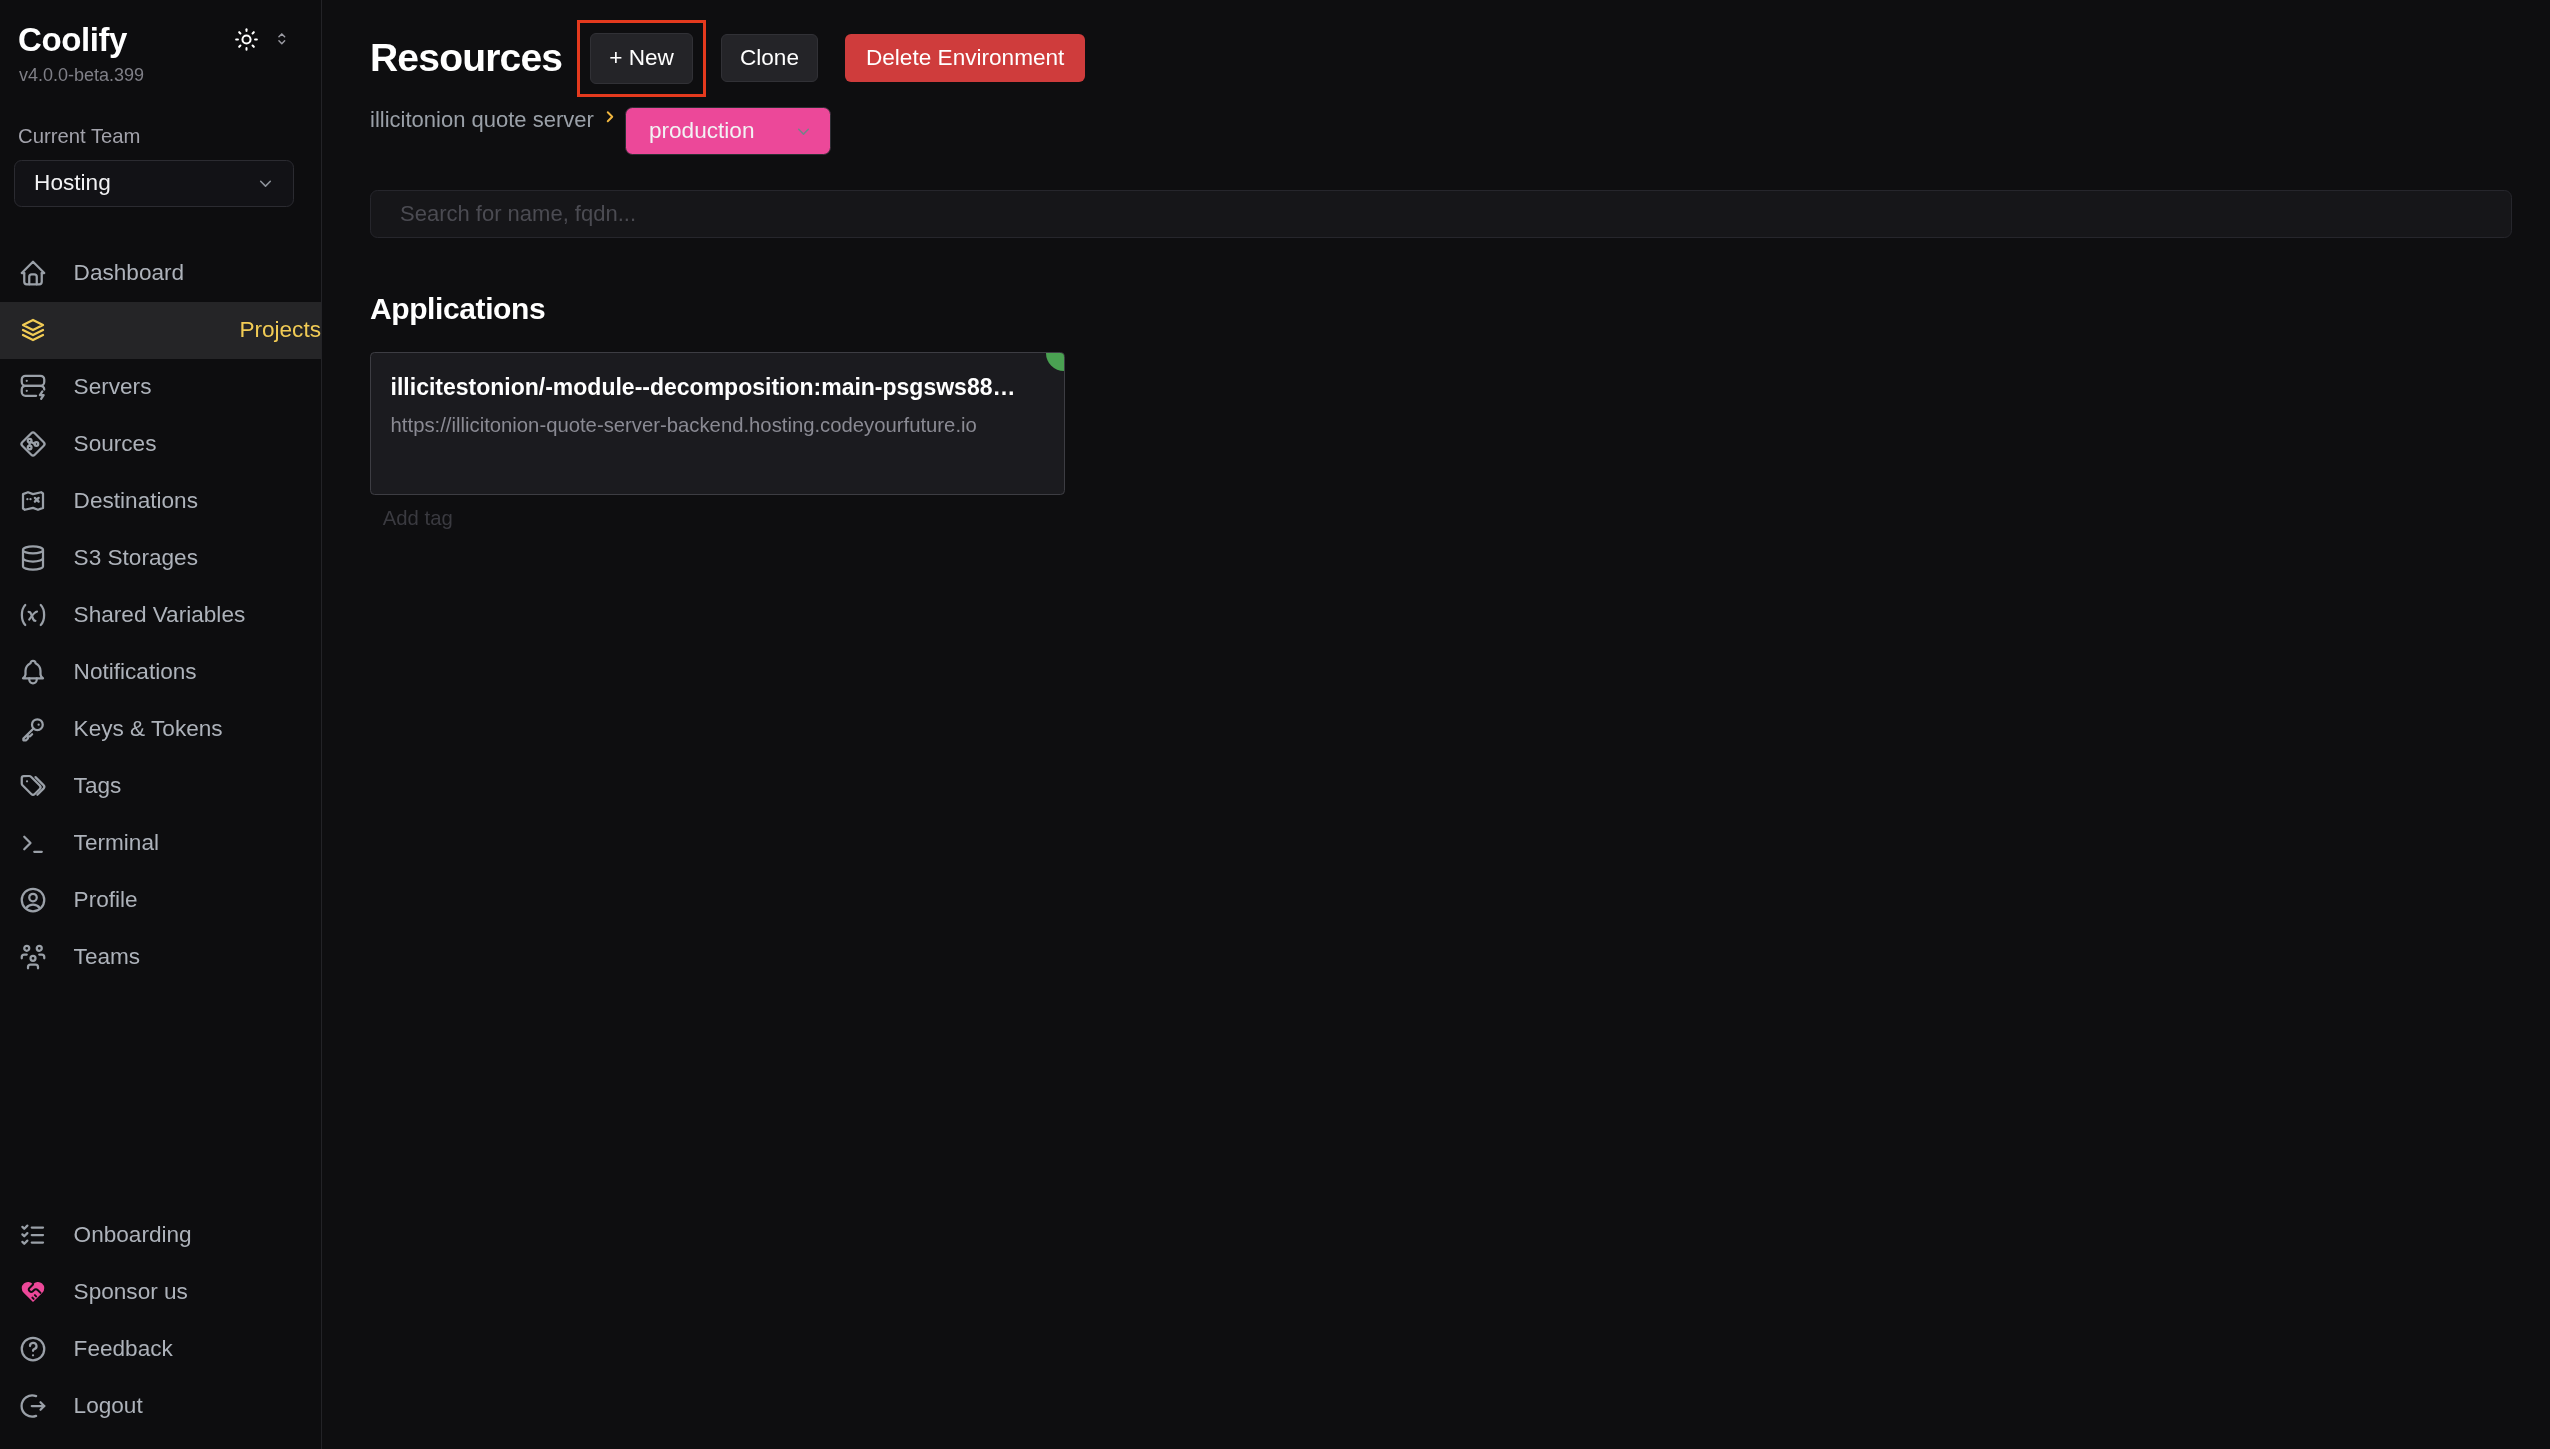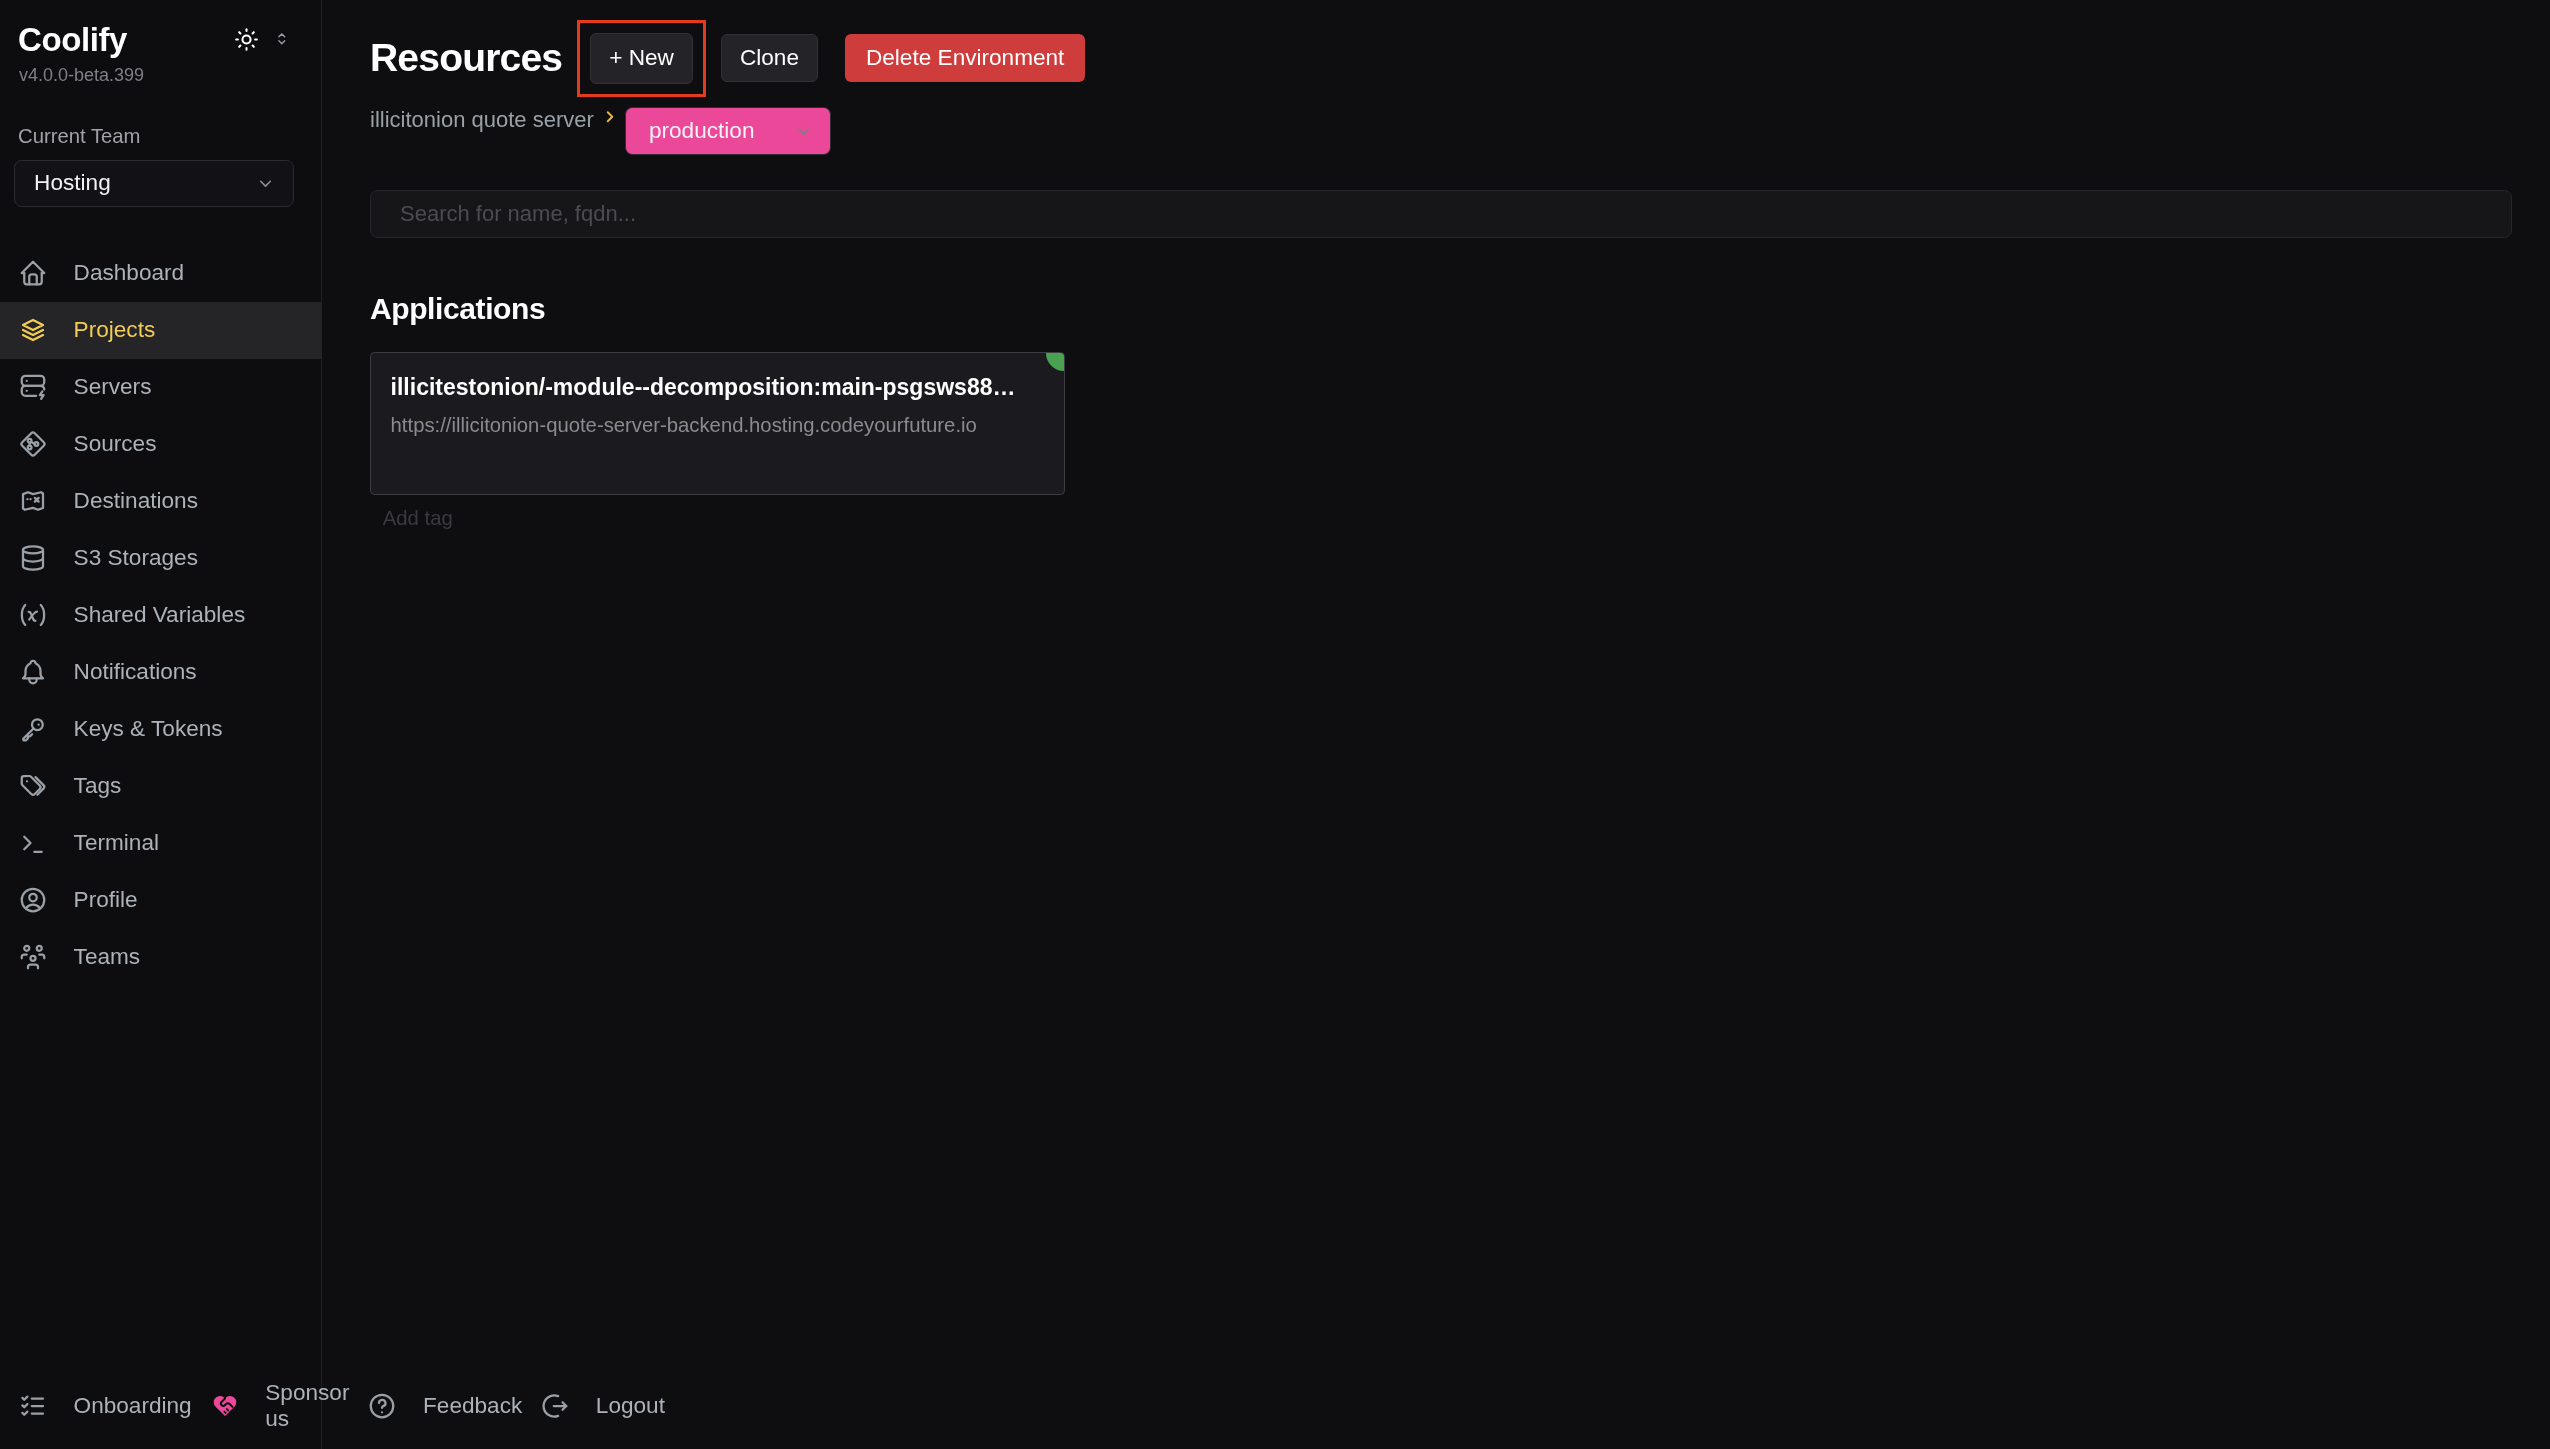--- a/index.html
+++ b/index.html
@@ -26,27 +26,27 @@
   .app-version { padding:9px 0 0 19px; font-size:18px; color:#7f7f87; }
   .team-label { padding:39px 0 0 18px; font-size:20.3px; color:#a2a2ab; }
   .team-select {
     margin:12px 27px 0 13.5px; height:47px;
     background:#121216; border:1.5px solid #2b2b31; border-radius:7.5px;
     display:flex; align-items:center; padding:0 16.6px 0 19.6px;
     font-size:22.6px; color:#f2f2f4; cursor:pointer;
   }
   .team-select .chev { margin-left:auto; color:#8d929a; }
   .nav { margin-top:38px; display:flex; flex-direction:column; }
-  .nav-footer { margin-top:auto; margin-bottom:15px; display:flex; flex-direction:row; }
+  .nav-footer { margin-top:auto; margin-bottom:15px; display:flex; flex-direction:column; }
   .nav-item {
     display:flex; align-items:center; gap:25.6px; height:57px;
     padding-left:18px; font-size:22.6px; color:#adb2ba; cursor:pointer;
   }
   .nav-item .nav-ic { width:30px; height:30px; color:#9aa0a8; flex:none; }
-  .nav-item.active { background:#252527; color:#f2cc55; }
+  .nav-item.active { background:#252527; color:#f2cc55;justify-content:space-between; }
   .nav-item.active .nav-ic { color:#f2cc55; }
   .nav-item.pink .nav-ic { color:#ec4899; }
 
   
   .main { position:absolute; left:322px; top:0; right:0; bottom:0; padding:19.6px 36px 0 48px; }
   .header-row { display:flex; align-items:center; }
   .page-title { font-size:39px; font-weight:700; letter-spacing:-0.8px; }
   .annotation-box { margin-left:15px; border:3.8px solid #e43a1e; padding:10px; }
   .btn {
     height:48px; display:inline-flex; align-items:center;

